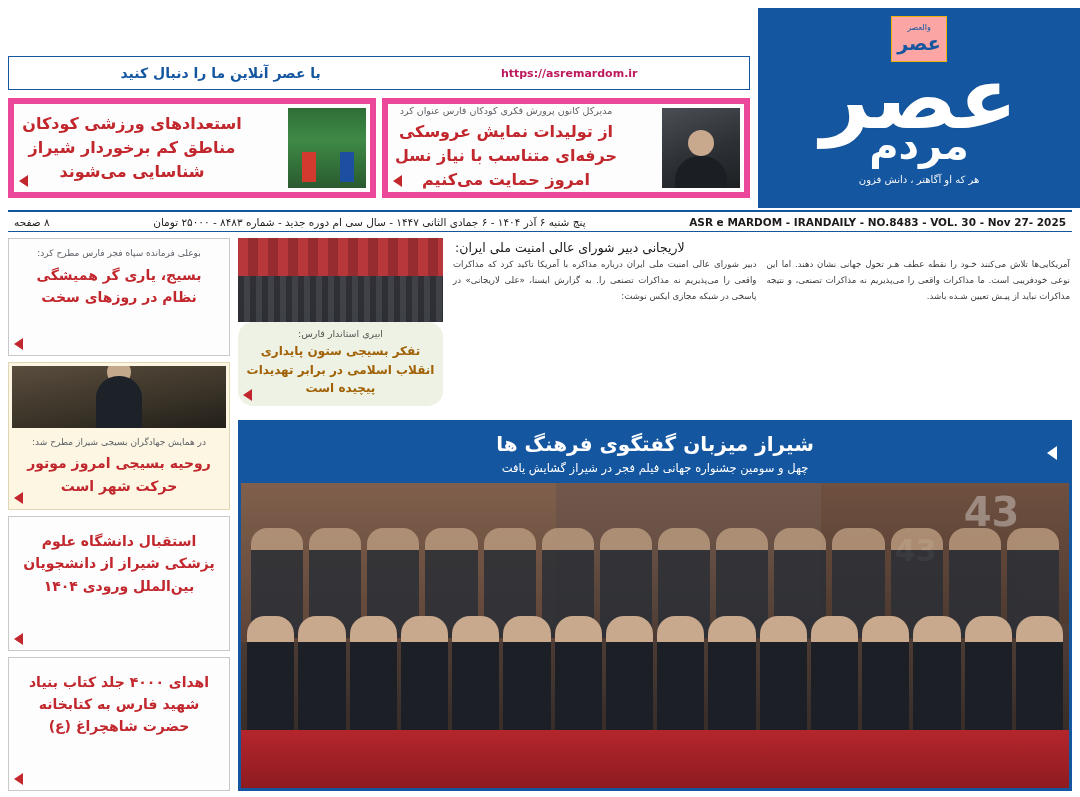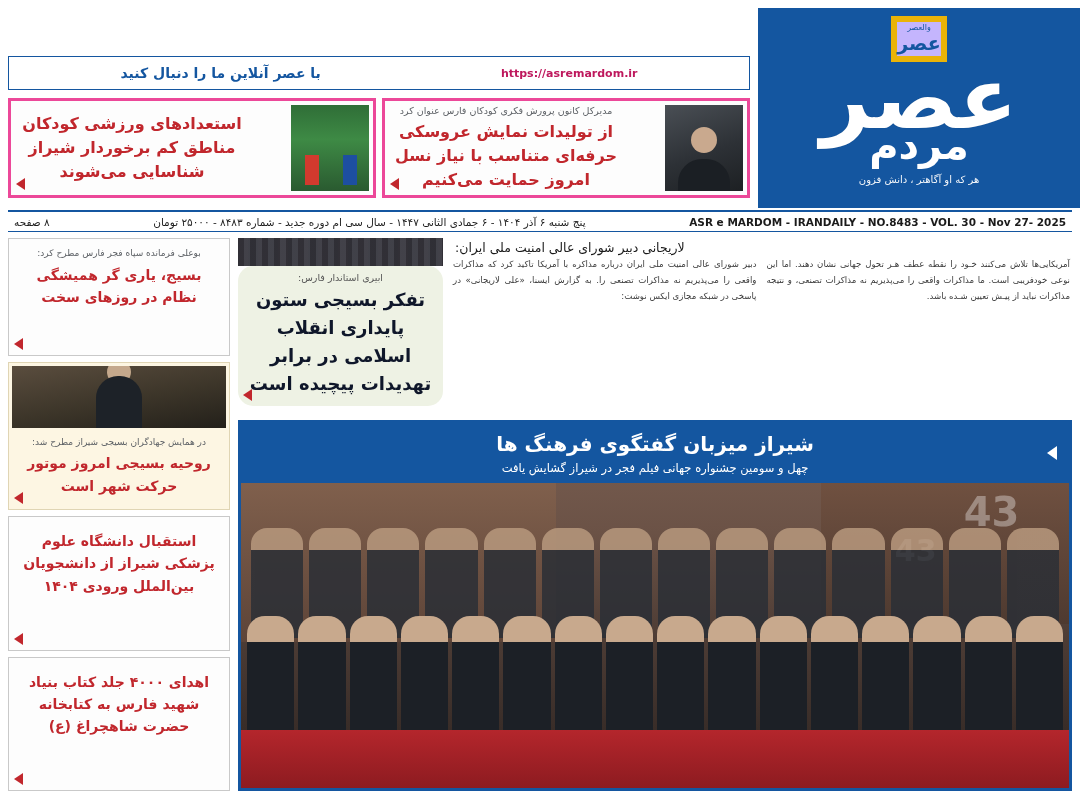--- a/index.html
+++ b/index.html
@@ -28,22 +28,22 @@
     width: 322px; height: 200px;
     background: #1456a0;
     display: flex;
     flex-direction: column;
     align-items: center;
     justify-content: flex-start;
   }
   .logo-badge {
     margin-top: 8px;
     width: 56px; height: 46px;
-    background: #c4b5fd;
-    border: 6px solid #eab308;
+    background: #fca5a5;
+    border: 1px solid #eab308;
     display: flex;
     flex-direction: column;
     align-items: center;
     justify-content: center;
     color: #1456a0;
     font-size: 8px;
     line-height: 1.1;
   }
   .logo-badge .b1 { font-size: 8px; }
   .logo-badge .b2 { font-size: 19px; font-weight: bold; letter-spacing: -1px; }
@@ -100,21 +100,21 @@
 
   .teaser-row {
     position: absolute;
     top: 90px; left: 0; right: 0;
     height: 100px;
     display: flex;
     gap: 6px;
   }
   .teaser {
     flex: 1;
-    border: 3px solid #ec4899;
+    border: 6px solid #ec4899;
     display: flex;
     position: relative;
     background: #fdfdfd;
     overflow: hidden;
     gap: 32px;
   }
   .teaser .thumb {
     width: 78px;
     flex: 0 0 78px;
     margin: 4px;
@@ -246,21 +246,21 @@
   }
   .lead-side .cap {
     background: #eef2e4;
     padding: 6px 6px 8px;
     flex: 1;
     text-align: center;
     position: relative;
     border-radius: 15px;
   }
   .lead-side .cap .k { font-size: 9.5px; color: #555; margin-bottom: 3px; }
-  .lead-side .cap .h { font-size: 18px; font-weight: bold; color: #0f172a; line-height: 1.55; }
+  .lead-side .cap .h { font-size: 12px; font-weight: bold; color: #a16207; line-height: 1.55; }
 
   .lead-main {
     flex: 1 1 auto;
     display: flex;
     flex-direction: column;
     min-width: 0;
   }
   .lead-kicker {
     font-size: 12.5px;
     color: #1a1a1a;

